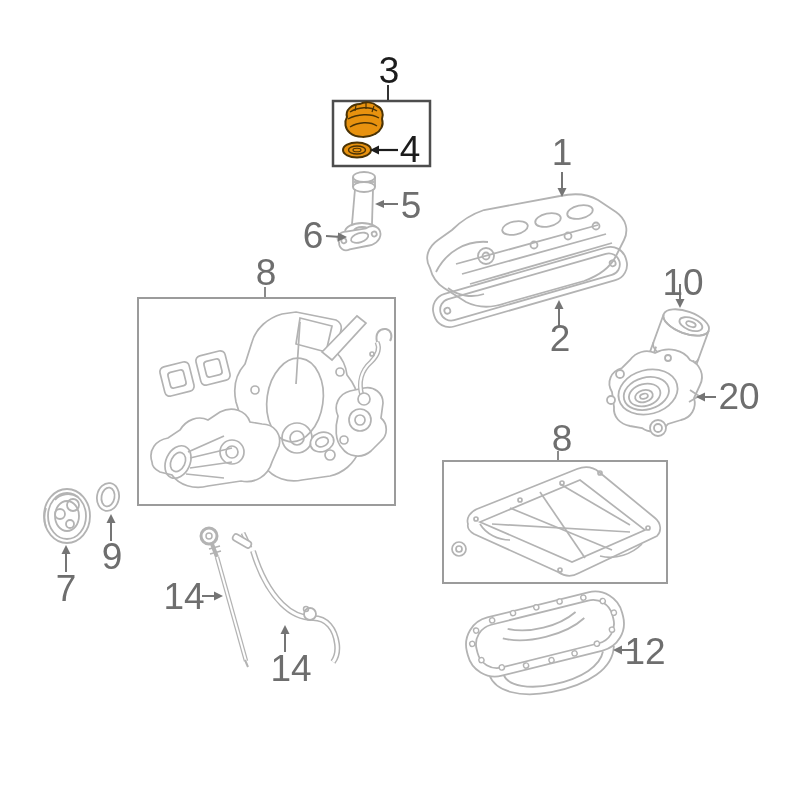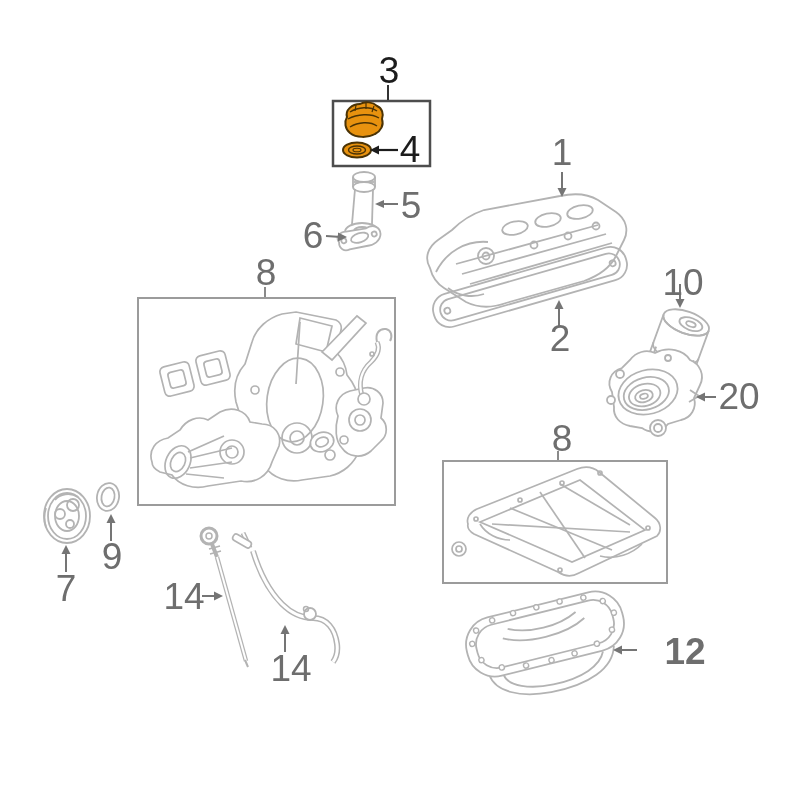--- a/index.html
+++ b/index.html
@@ -305,17 +305,17 @@
   <div class="num" style="left:560px;top:338px;">2</div>
   <div class="num dark" style="left:389px;top:70px;">3</div>
   <div class="num dark" style="left:410px;top:149px;">4</div>
   <div class="num" style="left:411px;top:205px;">5</div>
   <div class="num" style="left:313px;top:235px;">6</div>
   <div class="num" style="left:66px;top:588px;">7</div>
   <div class="num" style="left:266px;top:272px;">8</div>
   <div class="num" style="left:112px;top:556px;">9</div>
   <div class="num" style="left:683px;top:266px;margin-top:16px;">10</div>
   <div class="num" style="left:739px;top:396px;">20</div>
-  <div class="num" style="left:685px;top:651px;font-weight:bold;">12</div>
+  <div class="num" style="left:645px;top:651px;">12</div>
   <div class="num" style="left:562px;top:438px;">8</div>
   <div class="num" style="left:184px;top:596px;">14</div>
   <div class="num" style="left:291px;top:668px;">14</div>
 </div>
 
 </body></html>

